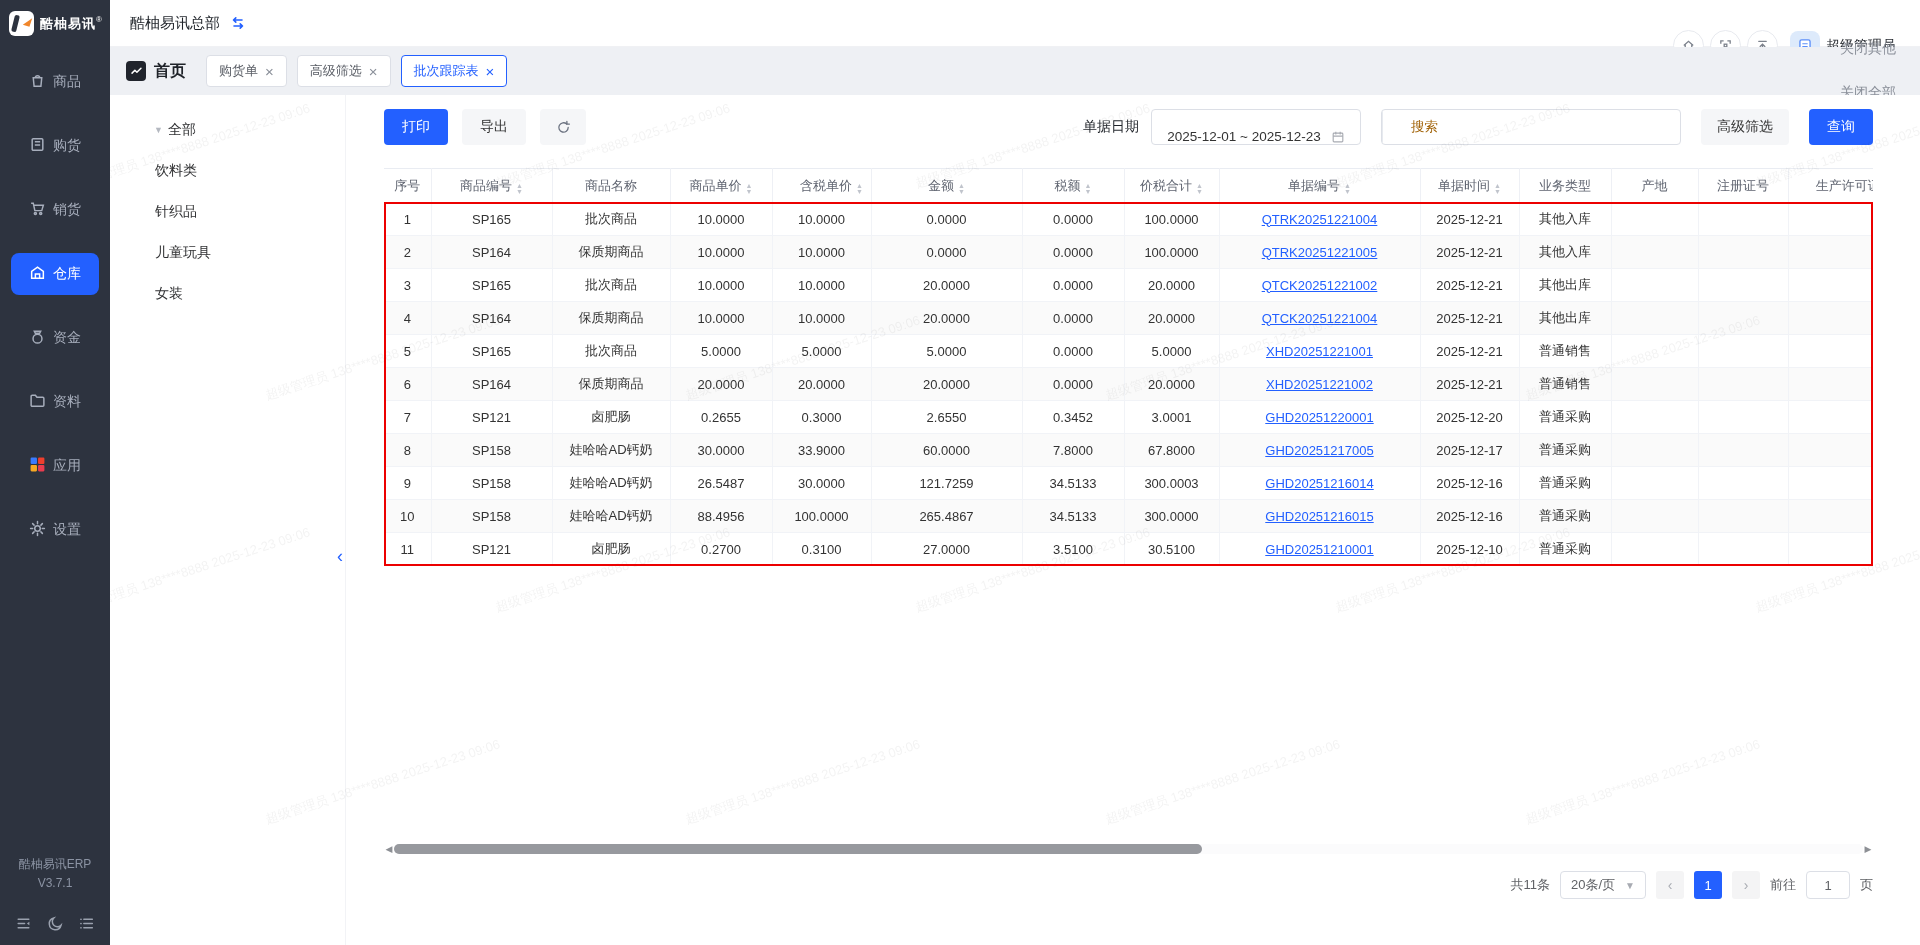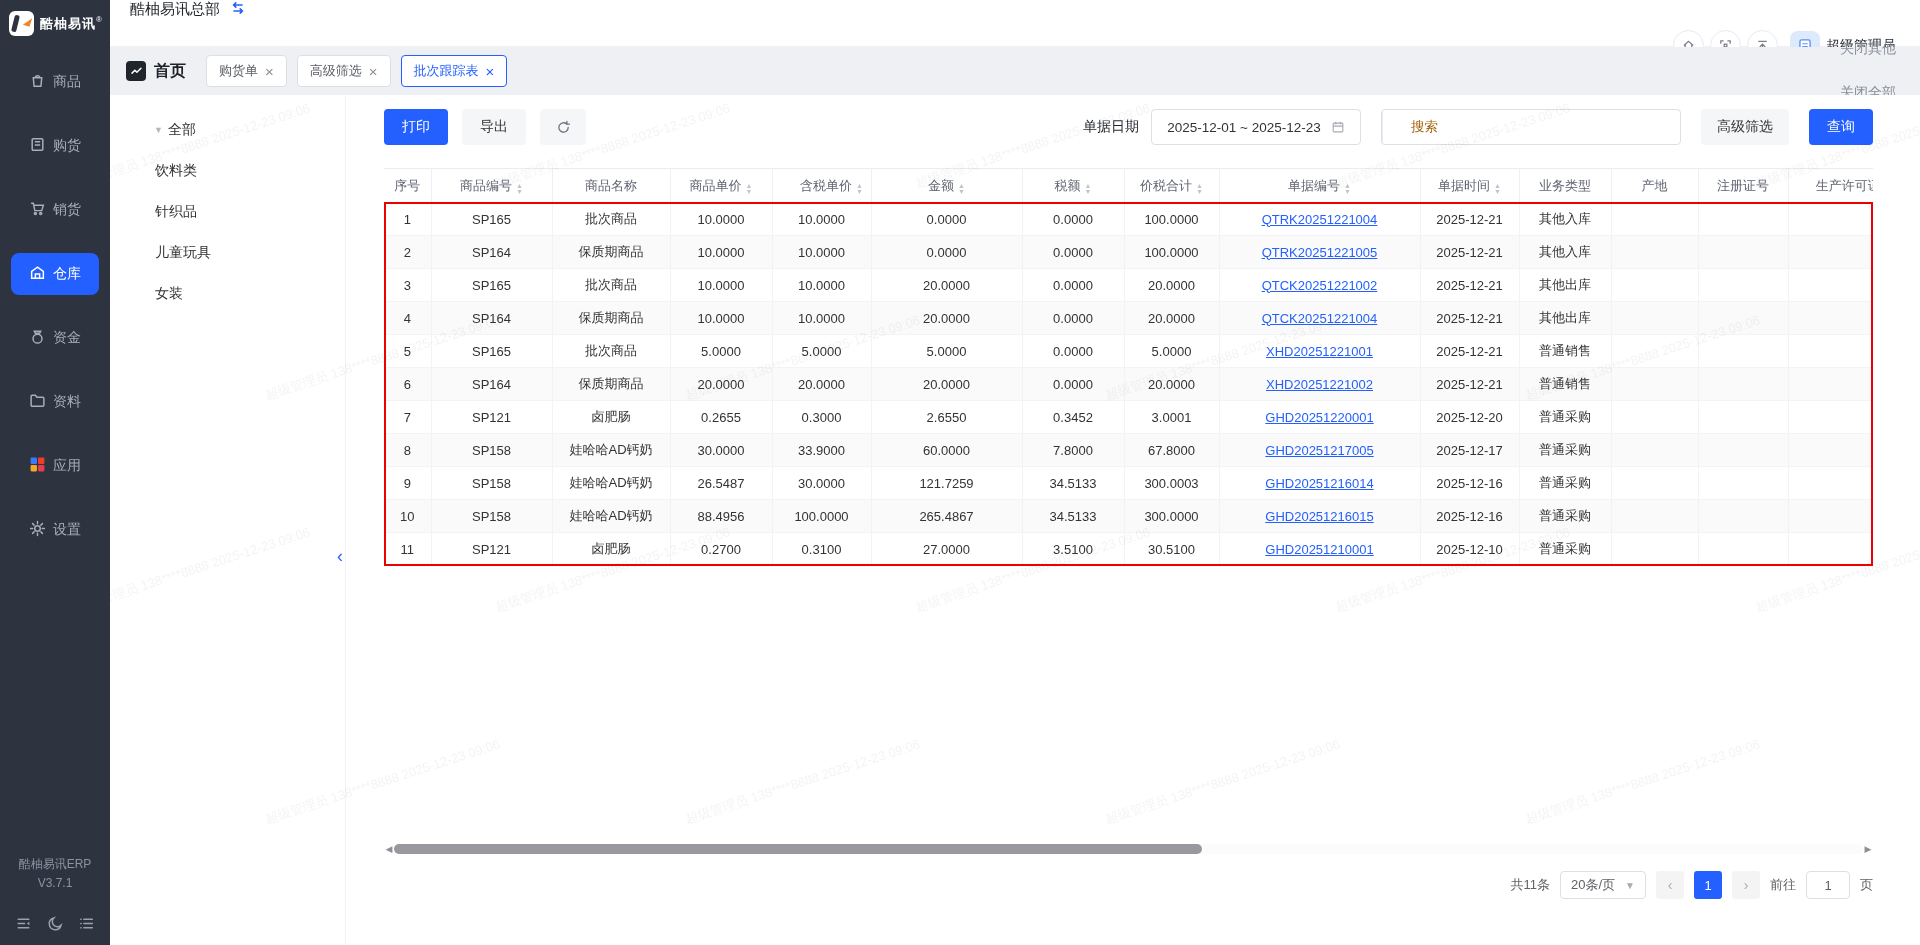--- a/index.html
+++ b/index.html
@@ -20,21 +20,21 @@
   .menu-item svg { width:17px; height:17px; }
   .menu-item.active { background:#2360ff; color:#fff; }
   .side-version { position:absolute; bottom:52px; width:100%; text-align:center; color:#8b93a3; font-size:12px; line-height:19px; }
   .side-tools { position:absolute; bottom:10px; width:100%; display:flex; justify-content:space-evenly; color:#9aa1ae; }
   .side-tools svg { width:17px; height:17px; cursor:pointer; }
 
   
   .rightcol { flex:1; display:flex; flex-direction:column; height:945px; min-width:0; }
 
   
-  .topbar { height:47px; background:#fff; display:flex; padding:0 24px 0 20px; border-bottom:1px solid #f0f1f4; flex:0 0 47px; }
+  .topbar { height:47px; background:#fff; display:flex; align-items:center; padding:0 24px 0 20px; border-bottom:1px solid #f0f1f4; flex:0 0 47px; }
   .company { font-size:15px; font-weight:500; color:#1f2329; }
   .swap-icon { margin-left:10px; color:#2360ff; display:flex; cursor:pointer; }
   .swap-icon svg { width:16px; height:16px; }
   .topbar-right { margin-left:auto; display:flex; align-items:center; gap:6px;margin-top:45px; }
   .circle-btn { width:31px; height:31px; border:1px solid #e8eaef; border-radius:50%; display:flex; align-items:center; justify-content:center; color:#7c828c; background:#fff; cursor:pointer; }
   .circle-btn svg { width:15px; height:15px; }
   .avatar { width:30px; height:30px; border-radius:8px; background:#ddeafb; display:flex; align-items:center; justify-content:center; margin-left:6px; cursor:pointer; }
   .avatar svg { width:18px; height:18px; }
   .username { font-size:14px; color:#1f2329; cursor:pointer; }
 
@@ -67,21 +67,21 @@
   .main-pane { flex:1; display:flex; flex-direction:column; padding:14px 47px 0 38px; min-width:0; position:relative; }
   .toolbar { display:flex; align-items:center; flex:0 0 36px; }
   .btn { height:36px; border:none; border-radius:4px; font-size:14px; font-family:inherit; cursor:pointer; }
   .btn-blue { background:#2360ff; color:#fff; width:64px; }
   .btn-light { background:#f5f6f8; color:#333; }
   .btn-export { width:64px; margin-left:14px; }
   .btn-refresh { width:46px; margin-left:14px; display:flex; align-items:center; justify-content:center; color:#6b7widt0; color:#6b7280; }
   .btn-refresh svg { width:15px; height:15px; }
   .toolbar-spacer { flex:1; }
   .date-label { font-size:14px; color:#1f2329; margin-right:12px; }
-  .date-box { width:210px; height:36px; border:1px solid #dcdfe6; border-radius:4px; display:flex; align-items:center; justify-content:center; gap:10px; font-size:13.5px; color:#333; cursor:pointer; }
+  .date-box { width:210px; height:36px; border:1px solid #dcdfe6; border-radius:4px; display:flex; align-items:flex-end; justify-content:center; gap:10px; font-size:13.5px; color:#333; cursor:pointer; }
   .date-box svg { width:14px; height:14px; color:#a8abb2; }
   .kw-box { width:300px; height:36px; border:1px solid #dcdfe6; border-radius:4px; margin-left:20px; display:flex; align-items:stretch; overflow:hidden; }
   .kw-box input { flex:1; border:none; outline:none; padding:0 12px; font-size:13.5px; font-family:inherit; color:#333; }
   .kw-box input::placeholder { color:#bfc4cc; }
   .kw-suffix { display:flex; align-items:center; padding:0 28px; color:#a16207; font-size:13.5px; border-left:1px solid #e7eaef; cursor:pointer; }
   .btn-advanced { margin-left:20px; padding:0 16px; }
   .btn-query { margin-left:20px; }
 
   
   .table-viewport { margin-top:23px; height:673px; position:relative; overflow:hidden; flex:0 0 673px; }

